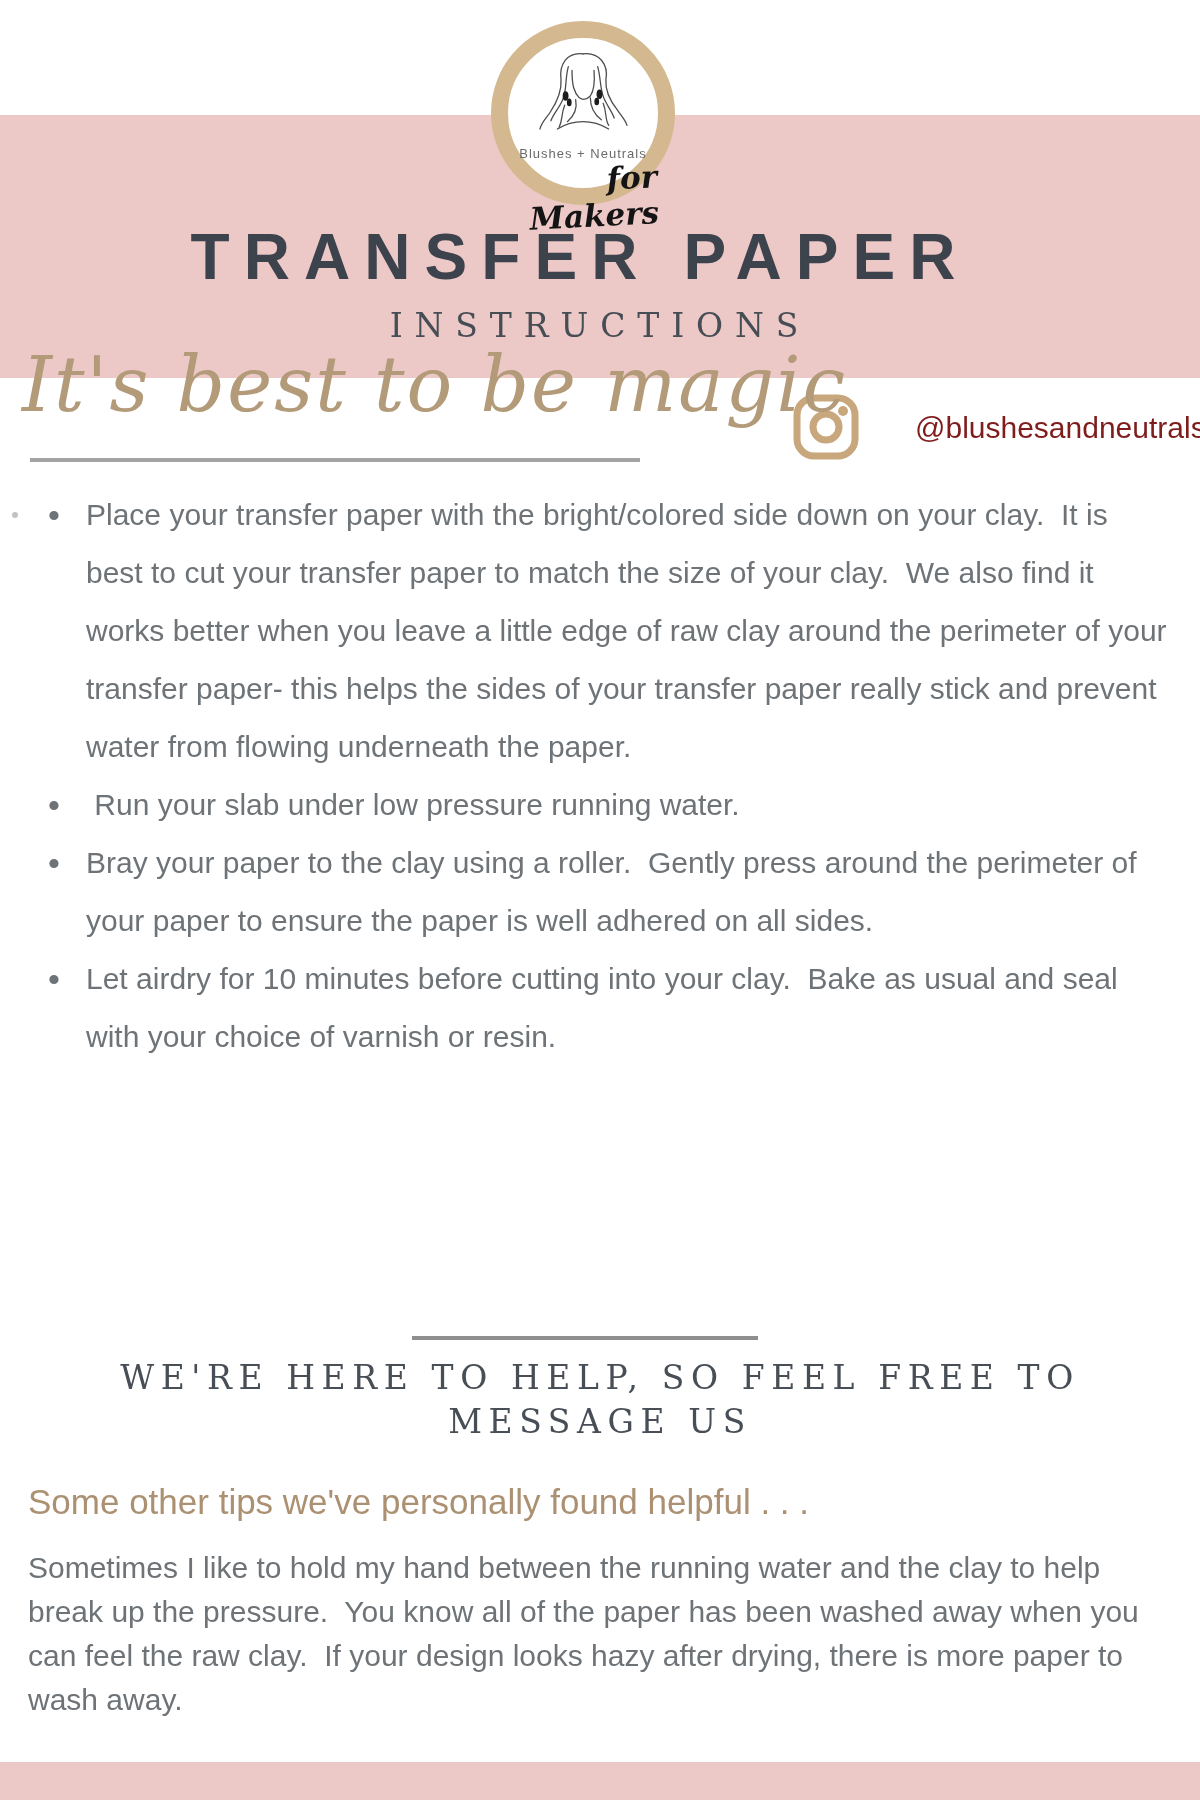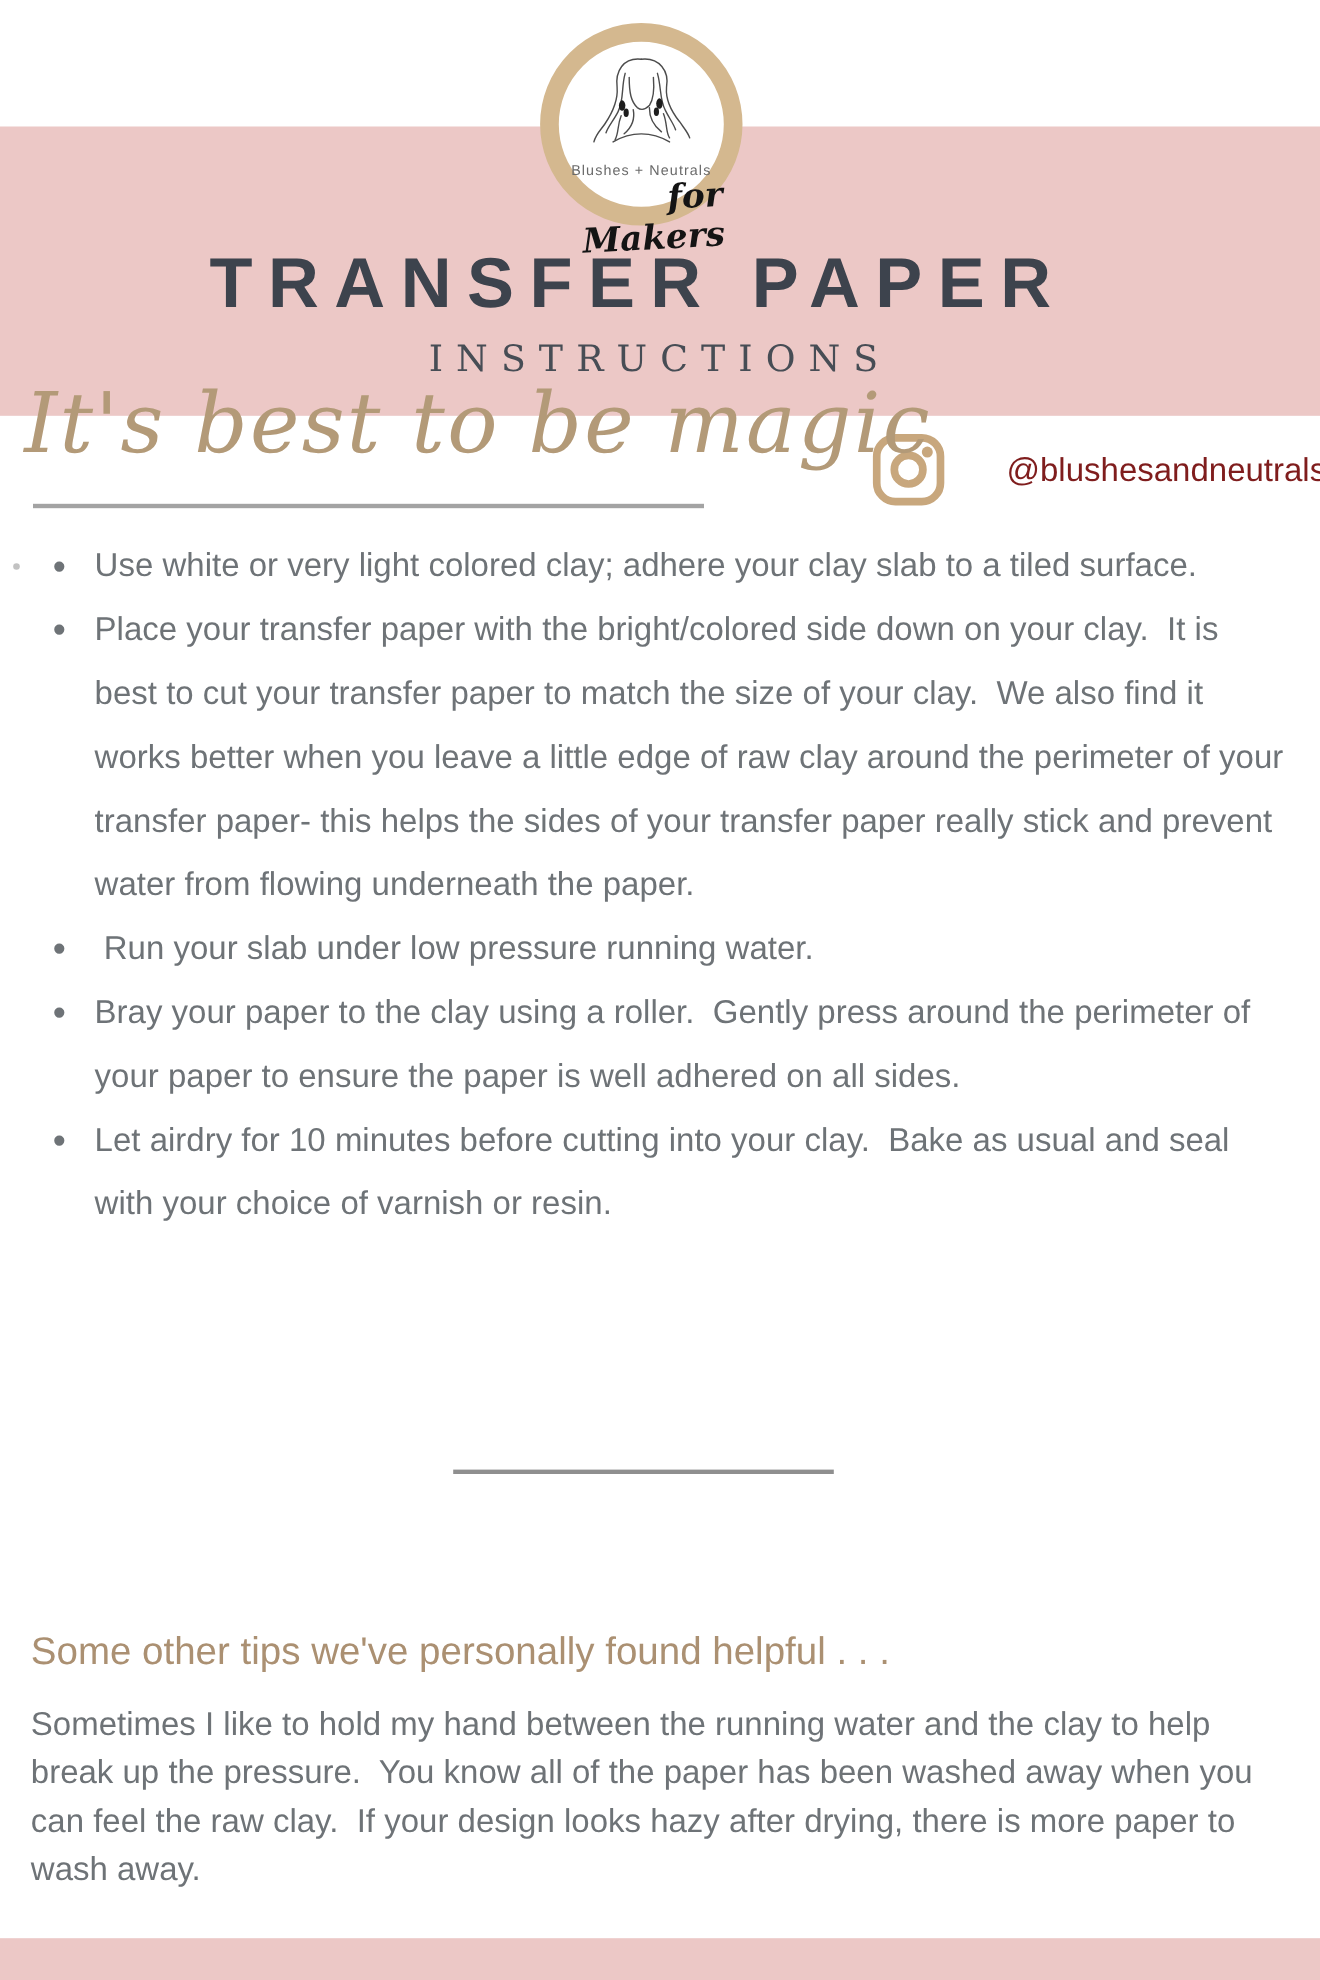--- a/index.html
+++ b/index.html
@@ -101,28 +101,31 @@
       <rect x="4" y="4" width="58" height="58" rx="17" fill="none" stroke="#c8a77d" stroke-width="7"></rect>
       <circle cx="33" cy="33" r="13" fill="none" stroke="#c8a77d" stroke-width="7"></circle>
       <circle cx="50" cy="17" r="5" fill="#c8a77d"></circle>
     </svg>
   </span>
   <div class="ig-handle">@blushesandneutrals</div>
 
   <div class="stray-mark"></div>
 
   <ul class="steps">
-    <li>Use white or very light colored clay; adhere your clay slab to a tiled surface.</li>
     <li>Place your transfer paper with the bright/colored side down on your clay.  It is best to cut your transfer paper to match the size of your clay.  We also find it works better when you leave a little edge of raw clay around the perimeter of your transfer paper- this helps the sides of your transfer paper really stick and prevent water from flowing underneath the paper.</li>
     <li> Run your slab under low pressure running water.</li>
     <li>Bray your paper to the clay using a roller.  Gently press around the perimeter of your paper to ensure the paper is well adhered on all sides.</li>
     <li>Let airdry for 10 minutes before cutting into your clay.  Bake as usual and seal with your choice of varnish or resin.</li>
   </ul>
 
   <div class="divider"></div>
 
+  <div class="help-banner">
+    <div>WE'RE HERE TO HELP, SO FEEL FREE TO</div>
+    <div>MESSAGE US</div>
+  </div>
 
   <div class="tips-heading">Some other tips we've personally found helpful . . .</div>
   <div class="tips-body">Sometimes I like to hold my hand between the running water and the clay to help break up the pressure.  You know all of the paper has been washed away when you can feel the raw clay.  If your design looks hazy after drying, there is more paper to wash away.</div>
 
   <div class="footer-band"></div>
 
 </div>
 
 </body></html>

